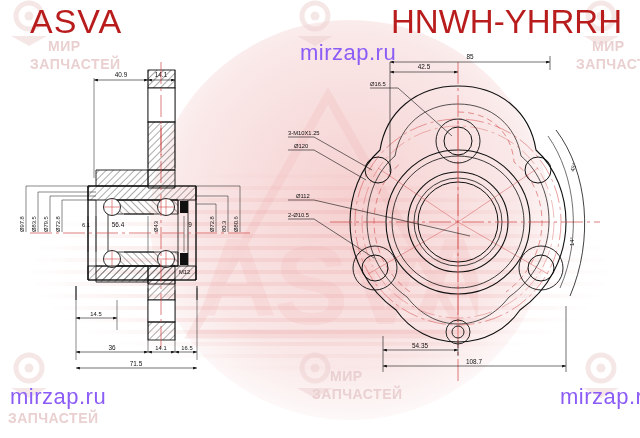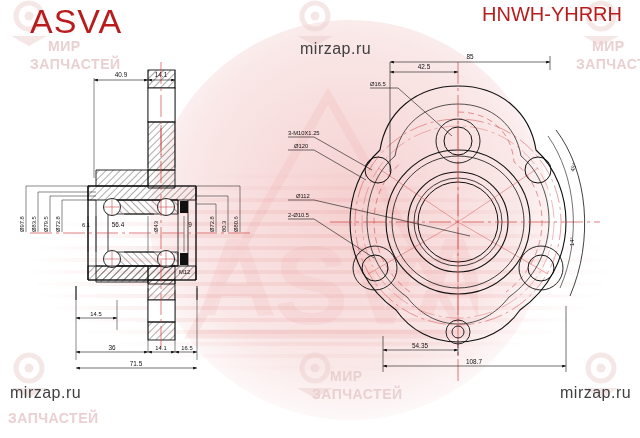--- a/index.html
+++ b/index.html
@@ -58,42 +58,42 @@
   }
   .wm-text {
     position: absolute;
     color: #e9c9c9;
     font-family: "Liberation Sans", sans-serif;
     font-weight: bold;
     letter-spacing: 0.5px;
     white-space: nowrap;
     margin-top: 12px;
   }
-  .wm-mirzap { font-size: 16px; color: #404040; font-weight: normal; }
+  .wm-mirzap { font-size: 22px; color: #8b5cf6; font-weight: normal; }
   .wm-mir    { font-size: 14px; color: #ead0d0; }
   .wm-pin    { position:absolute; opacity:0.45; }
 
   
   .dwg { position: absolute; left: 0; top: 0; }
 
   
   .hdr {
     position: absolute;
     color: #b91c1c;
     font-family: "Liberation Sans", sans-serif;
     white-space: nowrap;
   }
   #brand {
     left: 30px; top: 2px;
     font-size: 34px;
     letter-spacing: 1px;
   }
   #partno {
     right: 18px; top: 3px;
-    font-size: 20px;
+    font-size: 33px;
     letter-spacing: 0px;
   }
 
   
   text.dim {
     font-family: "Liberation Sans", sans-serif;
     font-size: 6.4px;
     fill: #101010;
   }
   text.dim-sm {

